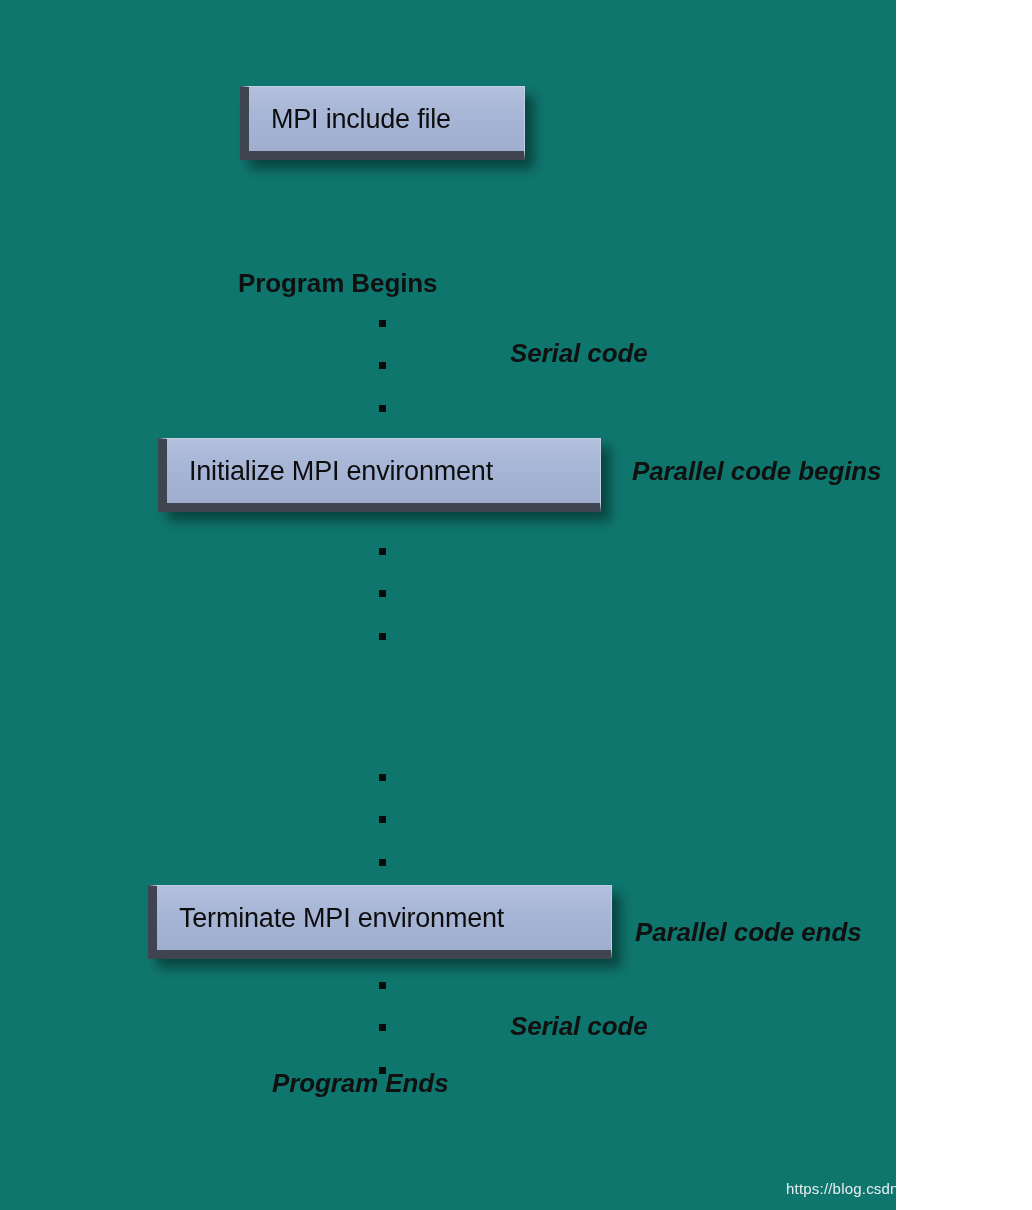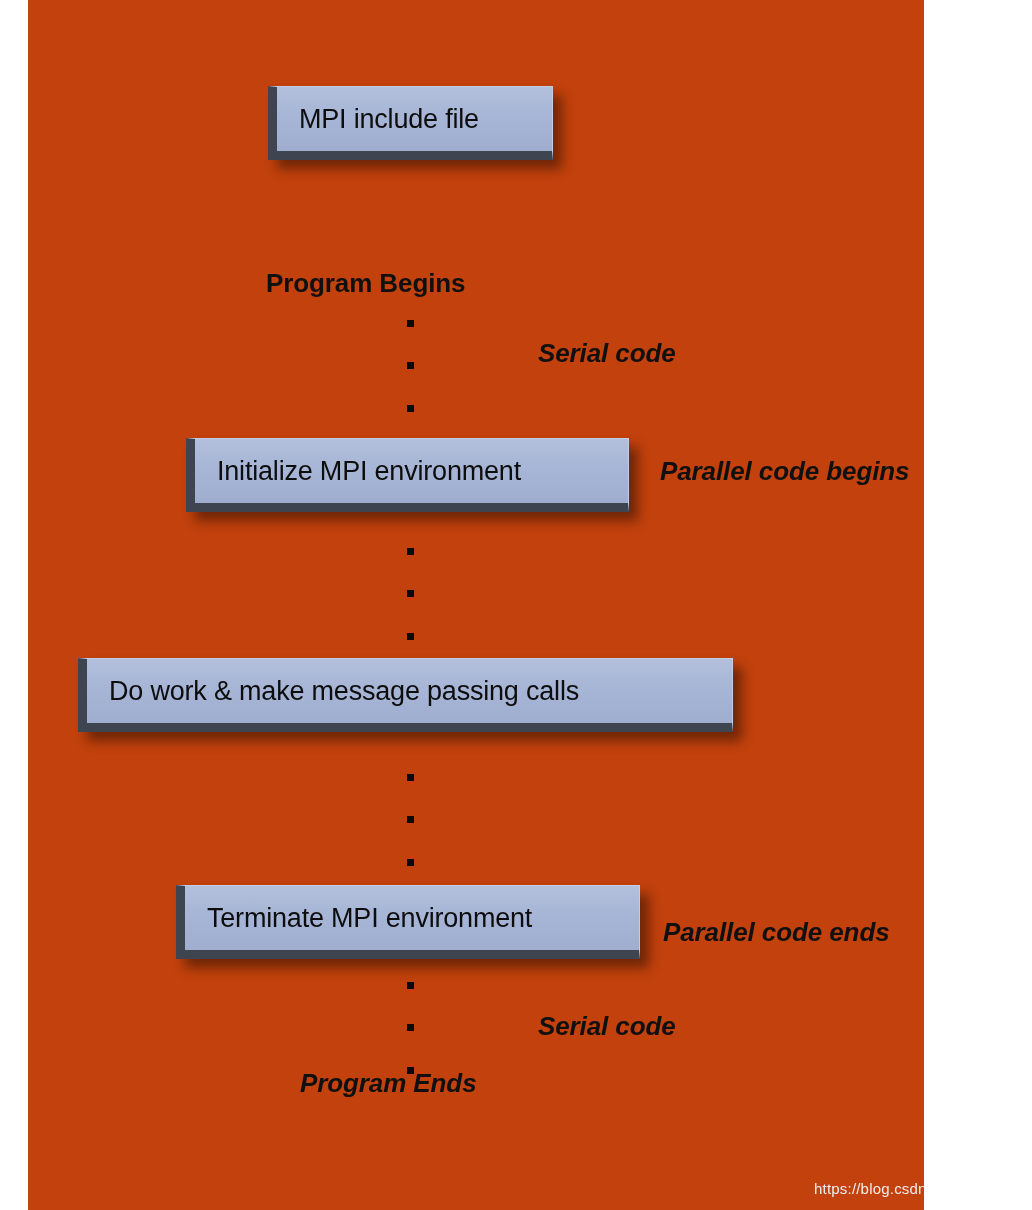--- a/index.html
+++ b/index.html
@@ -4,24 +4,23 @@
 <style>
   html, body {
     margin: 0;
     padding: 0;
     background: #ffffff;
   }
   #canvas {
     position: relative;
     width: 896px;
     height: 1210px;
-    background: #c2410c;
+    background: #0f766e;
     overflow: hidden;
     font-family: "Liberation Sans", sans-serif;
-    margin-left: 28px;
     -webkit-font-smoothing: antialiased;
   }
 
   
   .proc-box {
     position: absolute;
     box-sizing: border-box;
     background: linear-gradient(180deg, #b3c0dc 0%, #a7b5d6 45%, #9fadcf 100%);
     border-left: 9px solid #3e4450;
     border-bottom: 9px solid #3e4450;
@@ -105,23 +104,20 @@
   </div>
 
   <div class="annot bold-italic" style="left:632px; top:456px;">Parallel code begins</div>
 
   <div class="dot-col" style="left:379px; top:548px; width:7px; height:92px;">
     <span class="dot" style="top:0px;"></span>
     <span class="dot" style="top:42px;"></span>
     <span class="dot" style="top:85px;"></span>
   </div>
 
-  <div class="proc-box" style="left:50px; top:658px; width:655px; height:74px;">
-    <span class="box-label">Do work &amp; make message passing calls</span>
-  </div>
 
   <div class="dot-col" style="left:379px; top:774px; width:7px; height:92px;">
     <span class="dot" style="top:0px;"></span>
     <span class="dot" style="top:42px;"></span>
     <span class="dot" style="top:85px;"></span>
   </div>
 
   <div class="proc-box" style="left:148px; top:885px; width:464px; height:74px;">
     <span class="box-label">Terminate MPI environment</span>
   </div>

